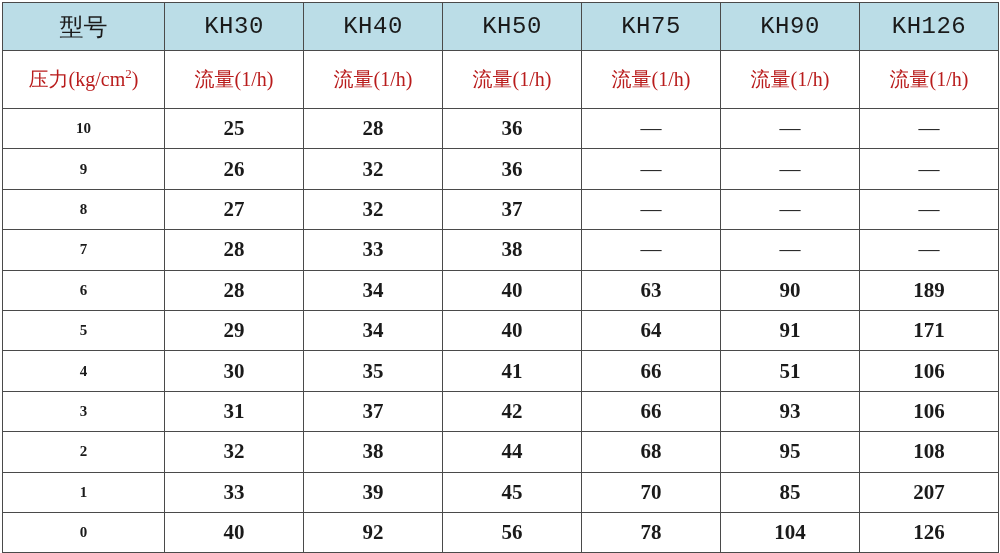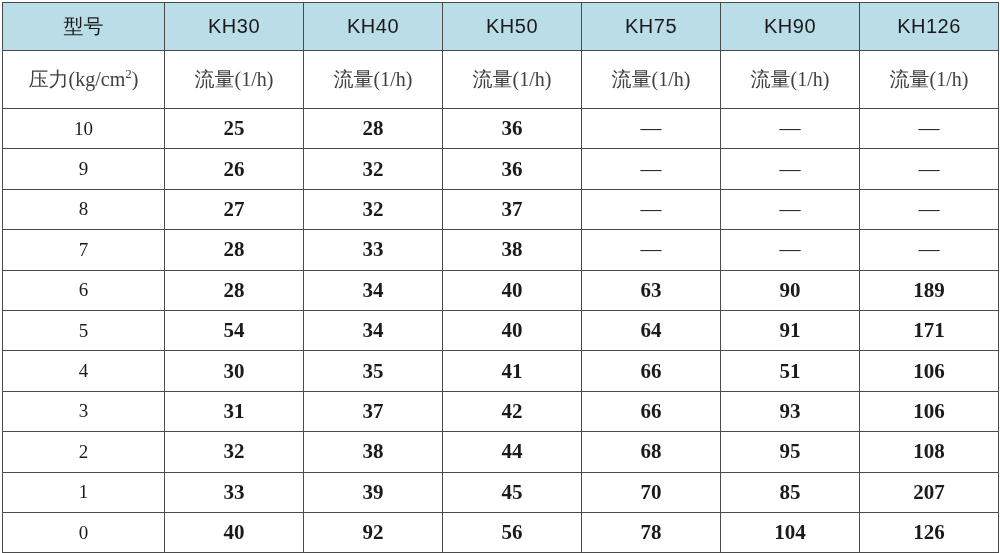--- a/index.html
+++ b/index.html
@@ -36,49 +36,49 @@
     vertical-align: middle;
     padding: 0;
     color: #1a1a1a;
     white-space: nowrap;
   }
 
   
   tr.header-row th {
     background: #bbdde7;
     height: 47px;
-    font-size: 20px;
+    font-size: 24px;
     font-weight: 400;
   }
   tr.header-row th.model-head {
-    font-family: Liberation Sans, sans-serif;
+    font-family: Liberation Mono, monospace;
     letter-spacing: 0.5px;
   }
 
   
   tr.units-row td {
     height: 57px;
     font-size: 20px;
     font-weight: 400;
-    color: #404040;
+    color: #b91c1c;
   }
   .unit-sup {
     font-size: 13px;
     vertical-align: super;
     line-height: 0;
   }
 
   
   tr.data-row td {
     height: 39.4px;
     font-size: 21px;
   }
   tr.data-row td.pressure-cell {
-    font-weight: 400;
-    font-size: 19px;
+    font-weight: 700;
+    font-size: 15px;
   }
   tr.data-row td.value-cell {
     font-weight: 700;
     font-size: 21px;
   }
   tr.data-row td.value-cell.empty-cell {
     font-weight: 400;
     font-size: 21px;
   }
 </style>
@@ -158,21 +158,21 @@
           <td class="pressure-cell">6</td>
           <td class="value-cell">28</td>
           <td class="value-cell">34</td>
           <td class="value-cell">40</td>
           <td class="value-cell">63</td>
           <td class="value-cell">90</td>
           <td class="value-cell">189</td>
         </tr>
         <tr class="data-row">
           <td class="pressure-cell">5</td>
-          <td class="value-cell">54</td>
+          <td class="value-cell">29</td>
           <td class="value-cell">34</td>
           <td class="value-cell">40</td>
           <td class="value-cell">64</td>
           <td class="value-cell">91</td>
           <td class="value-cell">171</td>
         </tr>
         <tr class="data-row">
           <td class="pressure-cell">4</td>
           <td class="value-cell">30</td>
           <td class="value-cell">35</td>

